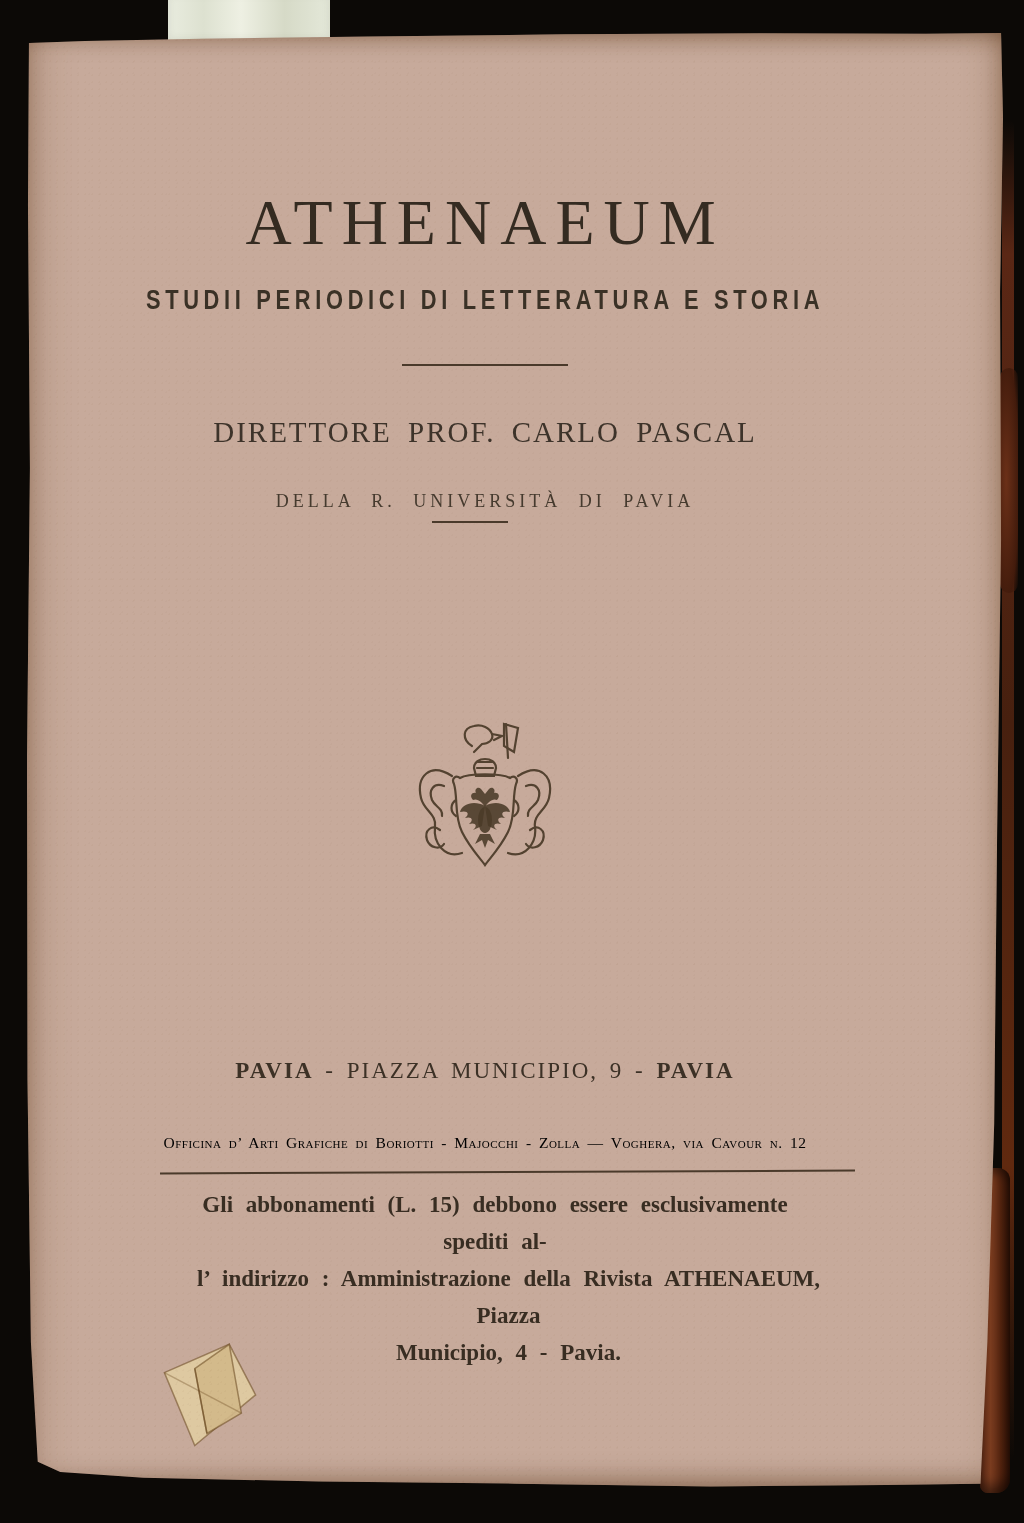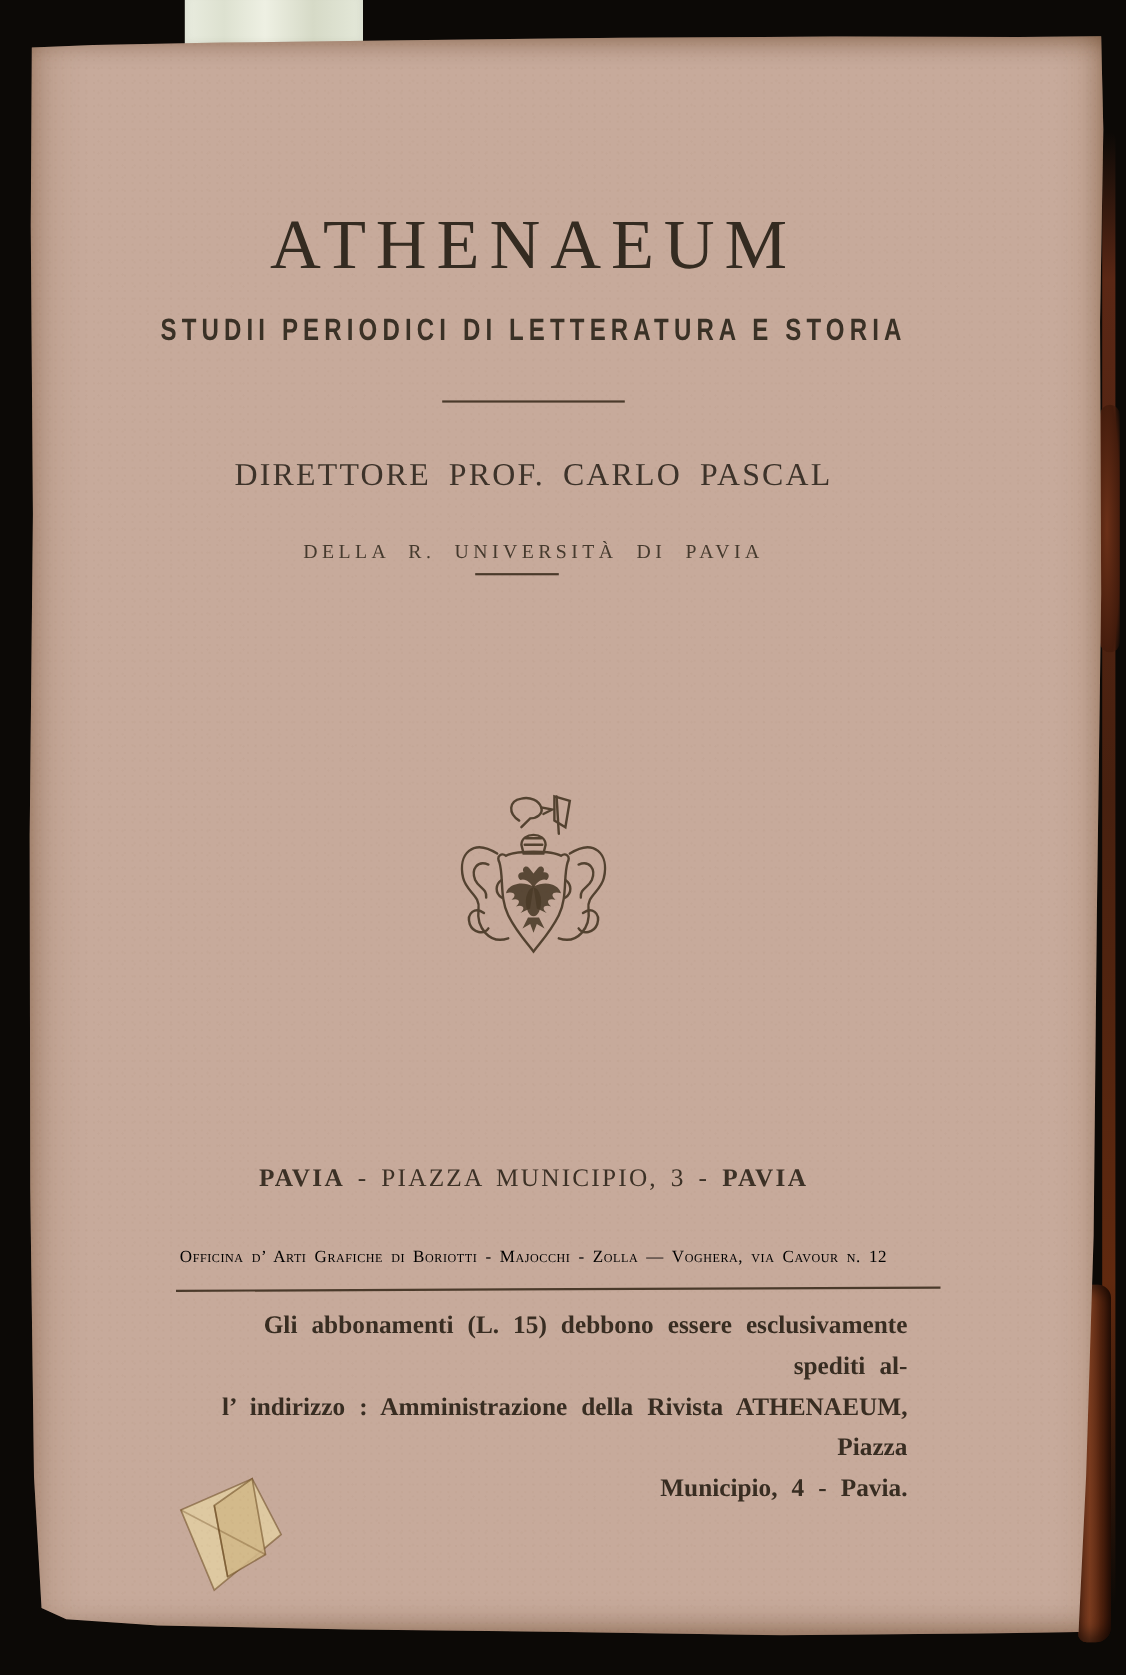--- a/index.html
+++ b/index.html
@@ -95,21 +95,21 @@
   .pavia { top:1028px; font-size:23px; letter-spacing:2px; word-spacing:4px; color:#3c3126; }
   .printer { top:1104px; font-size:15.5px; font-variant:small-caps; letter-spacing:.5px; word-spacing:3px; color:#000000; }
   .b { font-weight:700; }
   .rule { position:absolute; height:2px; background:#4a3a2b; }
   .rule-1 { left:376px; top:334px; width:166px; }
   .rule-2 { left:406px; top:491px; width:76px; }
   .rule-3 { left:134px; top:1141px; width:695px; transform:rotate(-.25deg); }
   .notice {
     position:absolute; left:139px; top:1156px; width:660px;
     font-weight:700; font-size:23px; line-height:37px;
-    word-spacing:7px; color:#382d22; text-align:right;
+    word-spacing:7px; color:#382d22; text-align:center;
   }
   .notice .n2, .notice .n3 { padding-left:27px; }
   
   .crest { position:absolute; left:0; right:60px; top:682px; text-align:center; }
   .crease { position:absolute; left:110px; top:1298px; width:152px; height:142px; }
 </style>
 </head>
 <body>
 
 <div class="scene">
@@ -157,21 +157,21 @@
           <path d="M75,96 C73,90 67,86 63,88 C59,84 62,80 66,81 C64,77 68,74 71,77 L75,82 L79,77 C82,74 86,77 84,81 C88,80 91,84 87,88 C83,86 77,90 75,96 Z"></path>
           <path d="M75,94 C64,88 52,92 50,100 C58,98 60,102 55,106 C62,104 64,108 59,112 C66,110 68,114 63,118 L72,114 Z"></path>
           <path d="M75,94 C86,88 98,92 100,100 C92,98 90,102 95,106 C88,104 86,108 91,112 C84,110 82,114 87,118 L78,114 Z"></path>
           <ellipse cx="75" cy="108" rx="7" ry="13"></ellipse>
           <path d="M70,122 L65,132 L72,128 L75,136 L78,128 L85,132 L80,122 Z"></path>
         </g>
       </svg>
     </div>
 
 
-    <div class="tblock pavia"><span class="b">PAVIA</span><span> - PIAZZA MUNICIPIO, 3 - </span><span class="b">PAVIA</span></div>
+    <div class="tblock pavia"><span class="b">PAVIA</span><span> - PIAZZA MUNICIPIO, 9 - </span><span class="b">PAVIA</span></div>
 
     <div class="tblock printer">Officina d’ Arti Grafiche di Boriotti - Majocchi - Zolla — Voghera, via Cavour n. 12</div>
 
     <div class="rule rule-3"></div>
 
     <div class="notice">
       <div class="n1">Gli abbonamenti (L. 15) debbono essere esclusivamente spediti al-</div>
       <div class="n2">l’ indirizzo : Amministrazione della Rivista ATHENAEUM, Piazza</div>
       <div class="n3">Municipio, 4 - Pavia.</div>
     </div>

